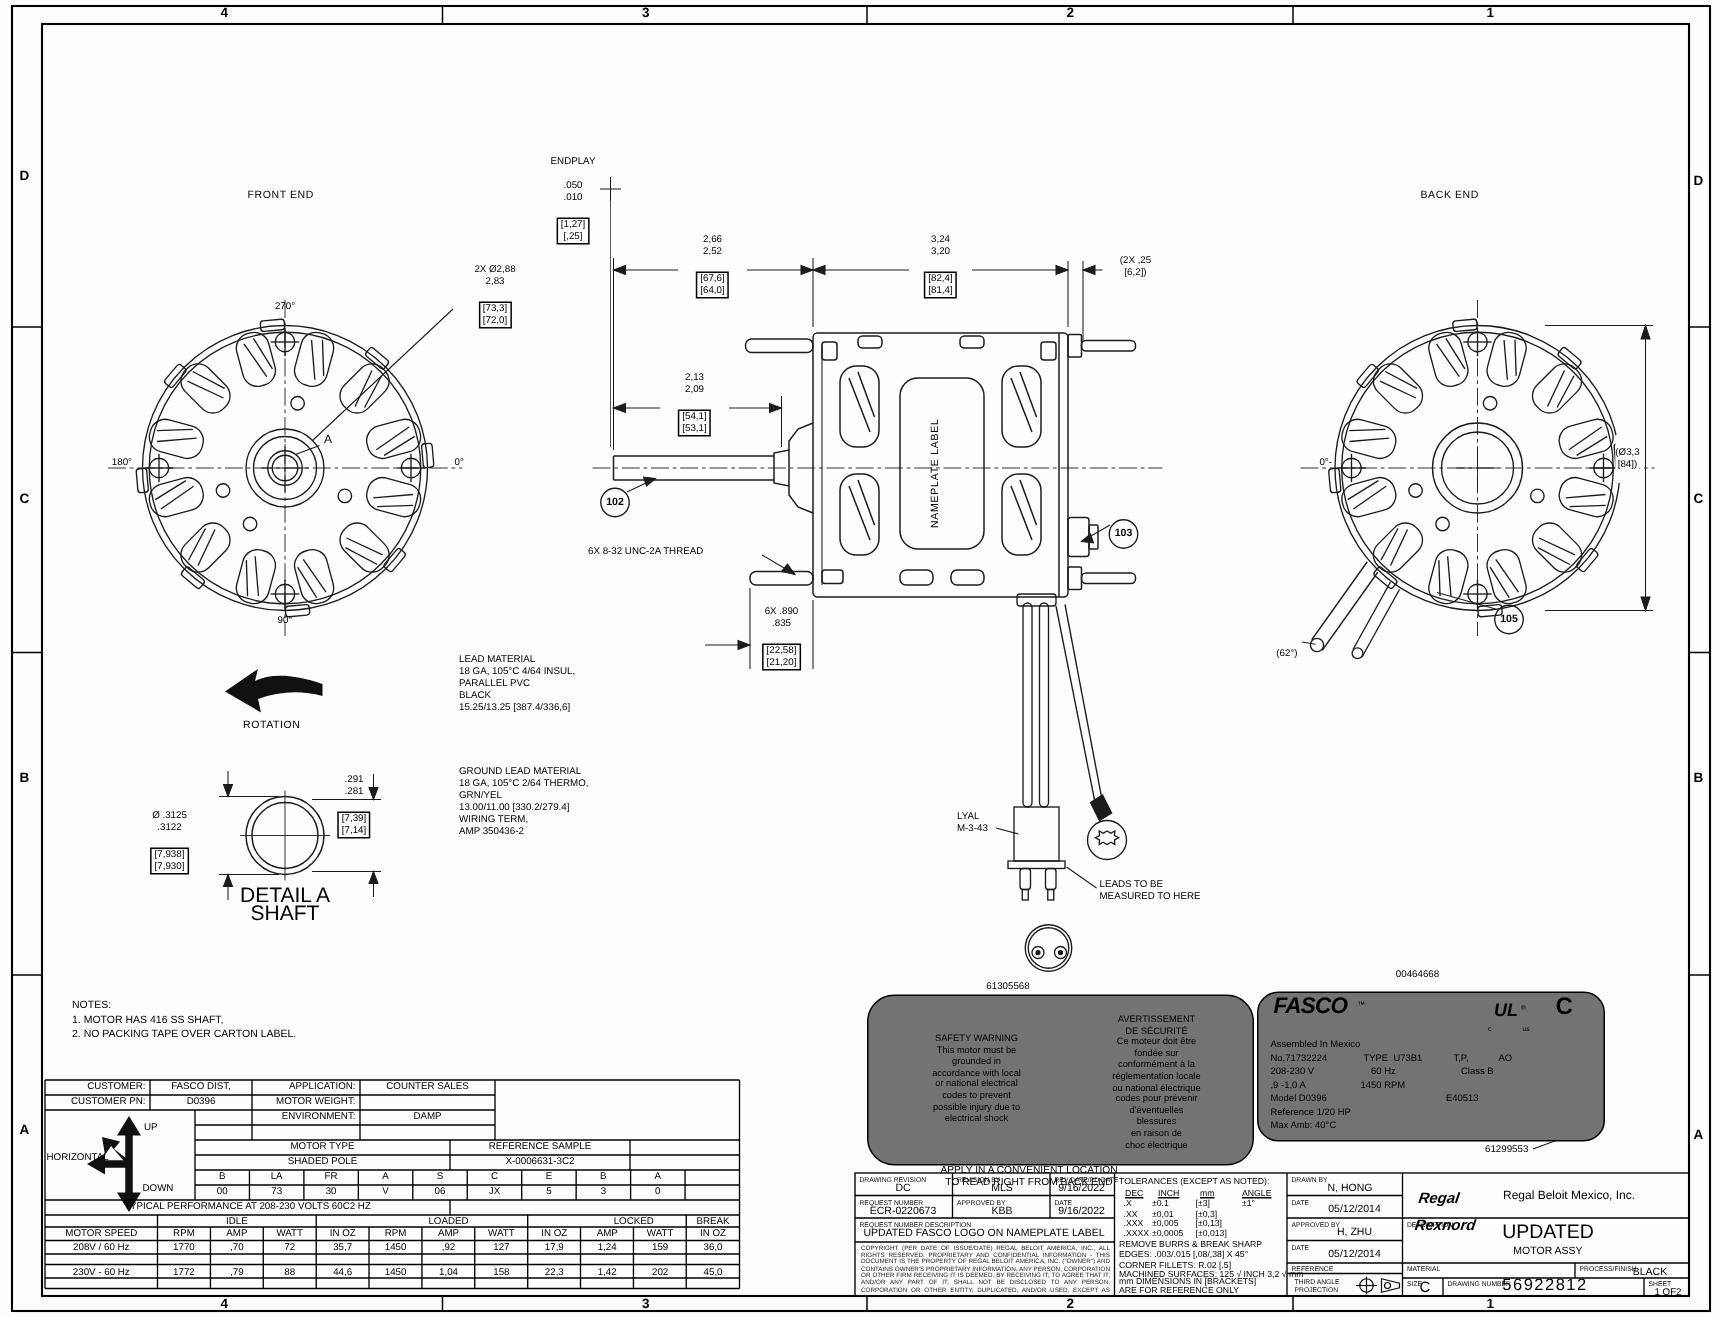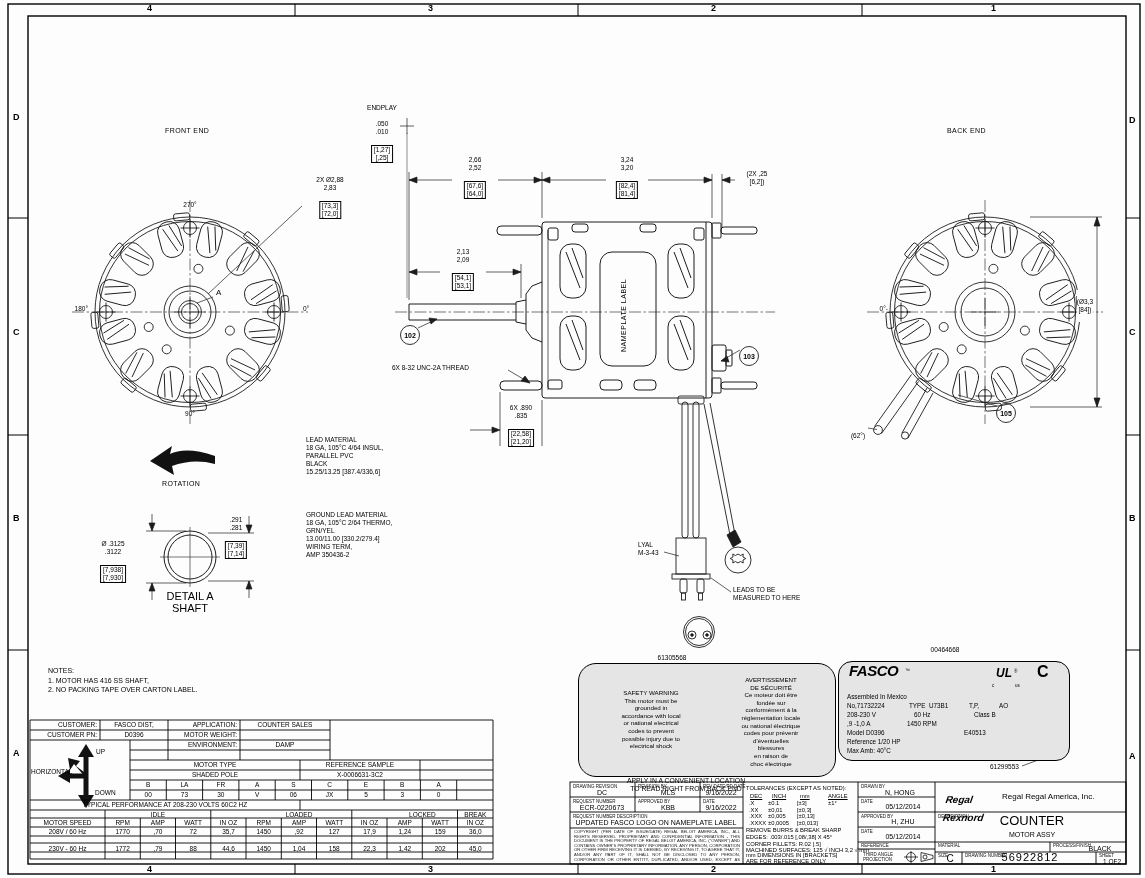--- a/index.html
+++ b/index.html
@@ -15,21 +15,21 @@
          white-space:pre-line;background:#fdfdfd}
   .zone{position:absolute;font-size:9px;font-weight:bold}
   .lbl{font-size:7px;letter-spacing:.4px}
   .vert{position:absolute;font-size:7px;letter-spacing:.5px;writing-mode:vertical-rl;
         transform:rotate(180deg);}
   .rlbl{font-size:4.5px;line-height:5px;position:absolute;color:#111}
   .rval{font-size:7px;line-height:8px;position:absolute;text-align:center;transform:translateX(-50%)}
   .tiny{font-size:4.2px;line-height:4.6px;position:absolute;text-align:justify;color:#222}
   .np{position:absolute;font-size:6.3px;line-height:7px;white-space:pre}
   .balloon-t{position:absolute;font-size:7px;transform:translate(-50%,-50%);font-weight:bold}
-  .round{position:absolute;border:1.4px solid #000;border-radius:14px;background:#e5e5e5}
+  .round{position:absolute;border:1.4px solid #000;border-radius:14px;background:#737373}
 </style>
 </head>
 <body>
 
 <svg class="lw" viewBox="0 0 1145 878">
   <defs>
     <g id="vent">
       <rect x="-11" y="-93" width="22" height="36" rx="10"></rect>
       <line x1="-5" y1="-87" x2="4" y2="-62"></line>
       <line x1="2" y1="-89" x2="9" y2="-66"></line>
@@ -496,21 +496,21 @@
 .3122</div>
   <div class="mmbox">[7,938]
 [7,930]</div>
 </div>
 <div class="dim" style="left:236px;top:508px">
   <div>.291
 .281</div>
   <div class="mmbox">[7,39]
 [7,14]</div>
 </div>
-<div class="dim" style="left:190px;top:590px;font-size:11px;line-height:12px">DETAIL A
+<div class="dim" style="left:190px;top:590px;font-size:14px;line-height:12px">DETAIL A
 SHAFT</div>
 
 <div class="t cx" style="left:672px;top:654px">61305568</div>
 <div class="round" style="left:578px;top:663px;width:256px;height:112px;border-radius:18px">
   <div class="t cx" style="left:72px;top:25px;font-size:6.2px;line-height:7.6px">SAFETY WARNING
 This motor must be
 grounded in
 accordance with local
 or national electrical
 codes to prevent
@@ -690,23 +690,23 @@
 <div class="rlbl" style="left:861px;top:829px">DATE</div>
 <div class="rval" style="left:903px;top:833px">05/12/2014</div>
 <div class="rlbl" style="left:861px;top:843px">REFERENCE</div>
 <div class="rlbl" style="left:863px;top:852px;white-space:pre-line">THIRD ANGLE
 PROJECTION</div>
 
 <div class="t" style="left:945px;top:786px;font-size:10px;line-height:9px;font-weight:900;font-style:italic;transform:skewX(-8deg)">
   <span>Regal</span><br>
   <span>Rexnord</span>
 </div>
-<div class="t" style="left:1002px;top:793px;font-size:8px">Regal Regal America, Inc.</div>
+<div class="t" style="left:1002px;top:793px;font-size:8px">Regal Beloit Mexico, Inc.</div>
 <div class="rlbl" style="left:938px;top:814px">DESCRIPTION</div>
-<div class="rval" style="left:1032px;top:817px;font-size:13px">COUNTER</div>
+<div class="rval" style="left:1032px;top:817px;font-size:13px">UPDATED</div>
 <div class="rval" style="left:1032px;top:831px;font-size:7px">MOTOR ASSY</div>
 <div class="rlbl" style="left:938px;top:843px">MATERIAL</div>
 <div class="rlbl" style="left:1053px;top:843px">PROCESS/FINISH</div>
 <div class="rval" style="left:1100px;top:845px">BLACK</div>
 <div class="rlbl" style="left:938px;top:853px">SIZE</div>
 <div class="rval" style="left:950px;top:855px;font-size:10px">C</div>
 <div class="rlbl" style="left:965px;top:853px">DRAWING NUMBER</div>
 <div class="rval" style="left:1030px;top:853px;font-size:11px;letter-spacing:1px">56922812</div>
 <div class="rlbl" style="left:1099px;top:853px">SHEET</div>
 <div class="rval" style="left:1112px;top:858px;font-size:6.5px">1 OF2</div>

